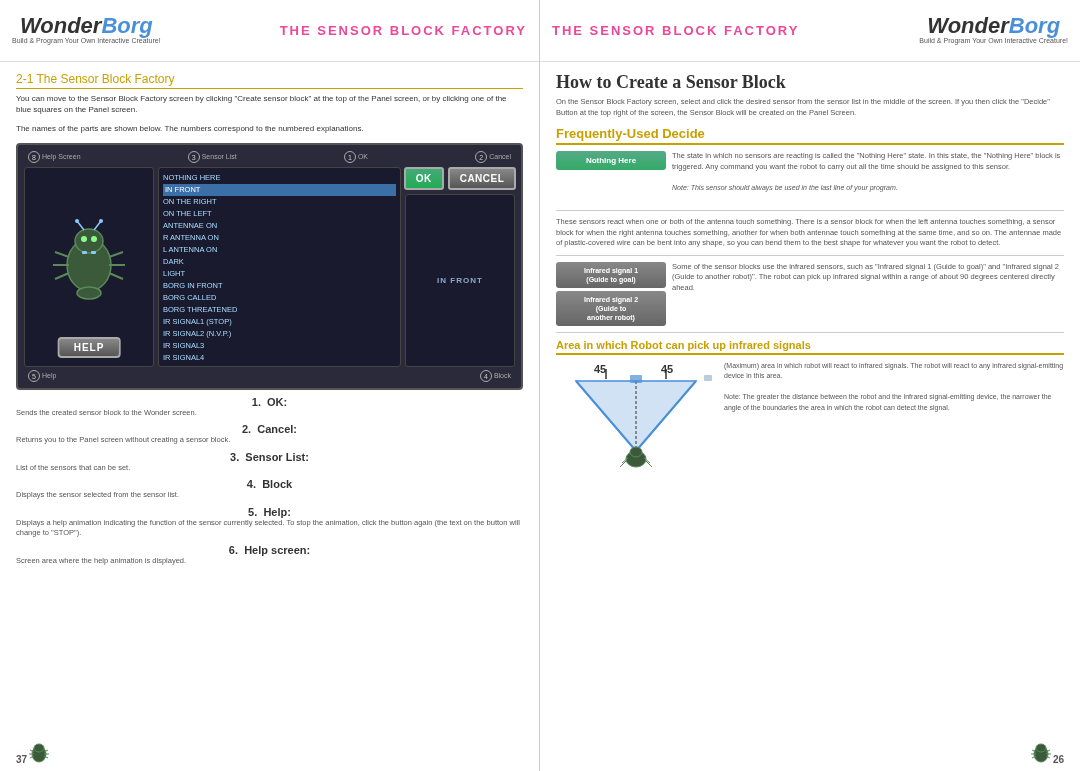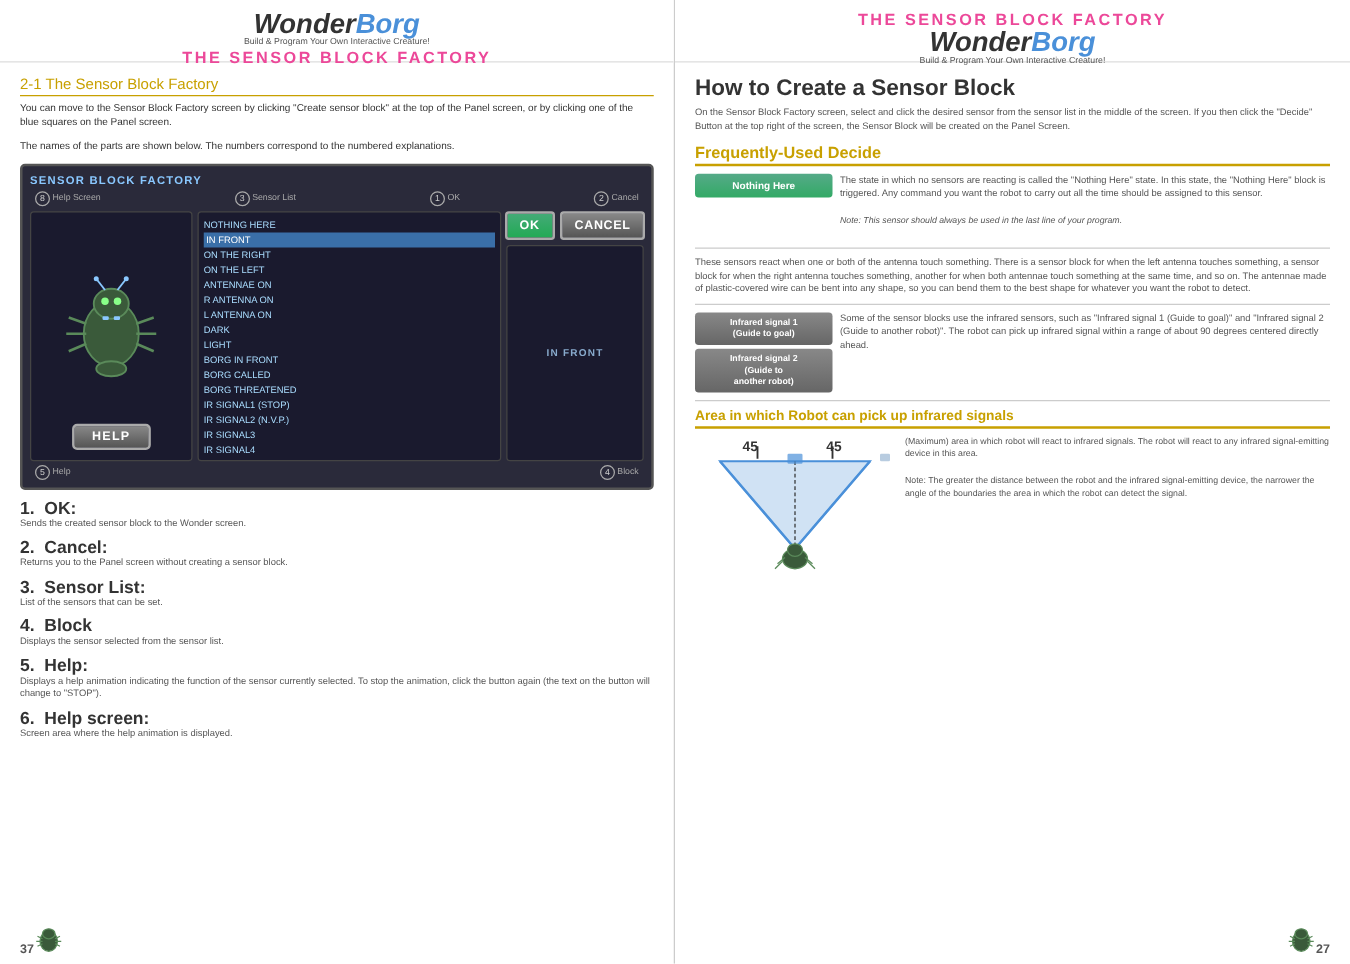--- a/index.html
+++ b/index.html
@@ -26,22 +26,21 @@
     }
 
     
     .page-header {
       display: flex;
       align-items: center;
       justify-content: center;
       padding: 8px 12px;
       background: #fff;
       border-bottom: 1px solid #ddd;
-      height: 50px;
-      flex-direction: column;
+      height: 62px;
     }
 
     .page-left .page-header {
       justify-content: space-between;
     }
     .page-right .page-header {
       justify-content: space-between;
     }
 
     .wonderborg-logo {
@@ -269,23 +268,24 @@
     
     .numbered-list {
       margin: 6px 0;
     }
 
     .numbered-item {
       margin-bottom: 5px;
     }
 
     .numbered-item-title {
-      font-size: 14px;
+      font-size: 11px;
       font-weight: bold;
       color: #333;
+      text-align: center;
     }
 
     .numbered-item-text {
       font-size: 7.5px;
       color: #555;
       line-height: 1.4;
     }
 
     
     .page-number {
@@ -301,20 +301,21 @@
     
     .right-content {
       padding: 10px 16px;
     }
 
     .right-main-title {
       font-size: 18px;
       font-weight: bold;
       color: #333;
       margin-bottom: 4px;
+      font-family: Liberation Serif, serif;
     }
 
     .right-intro-text {
       font-size: 7.5px;
       color: #555;
       line-height: 1.4;
       margin-bottom: 8px;
     }
 
     .right-section-title {
@@ -433,21 +434,20 @@
   </div>
 
   <div class="page-content">
 
     <div class="section-title">2-1 The Sensor Block Factory</div>
     <div class="section-text">You can move to the Sensor Block Factory screen by clicking "Create sensor block" at the top of the Panel screen, or by clicking one of the blue squares on the Panel screen.</div>
 
     <div class="section-text">The names of the parts are shown below. The numbers correspond to the numbered explanations.</div>
 
     <div class="sbf-container">
-      <div class="sbf-label">SENSOR BLOCK FACTORY</div>
 
       <div class="sbf-callouts">
         <div class="sbf-callout">
           <span class="sbf-callout-num">8</span>
           <span>Help Screen</span>
         </div>
         <div class="sbf-callout">
           <span class="sbf-callout-num">3</span>
           <span>Sensor List</span>
         </div>
@@ -671,21 +671,21 @@
         </svg>
       </div>
       <div class="infrared-text">
         (Maximum) area in which robot will react to infrared signals. The robot will react to any infrared signal-emitting device in this area.<br><br>
         Note: The greater the distance between the robot and the infrared signal-emitting device, the narrower the angle of the boundaries the area in which the robot can detect the signal.
       </div>
     </div>
 
   </div>
 
-  <div class="page-number" style="right:16px; bottom:6px;">27</div>
+  <div class="page-number" style="right:16px; bottom:6px;">26</div>
 
   <div style="position:absolute; bottom:4px; right:28px;">
     <svg width="22" height="22" viewBox="0 0 22 22">
       <ellipse cx="11" cy="13" rx="7" ry="8" fill="#3a5a3a" stroke="#5a8a5a" stroke-width="1"></ellipse>
       <ellipse cx="11" cy="7" rx="5" ry="4" fill="#3a5a3a" stroke="#5a8a5a" stroke-width="1"></ellipse>
       <line x1="6" y1="11" x2="2" y2="9" stroke="#5a8a5a" stroke-width="1"></line>
       <line x1="6" y1="13" x2="1" y2="13" stroke="#5a8a5a" stroke-width="1"></line>
       <line x1="6" y1="15" x2="2" y2="17" stroke="#5a8a5a" stroke-width="1"></line>
       <line x1="16" y1="11" x2="20" y2="9" stroke="#5a8a5a" stroke-width="1"></line>
       <line x1="16" y1="13" x2="21" y2="13" stroke="#5a8a5a" stroke-width="1"></line>

